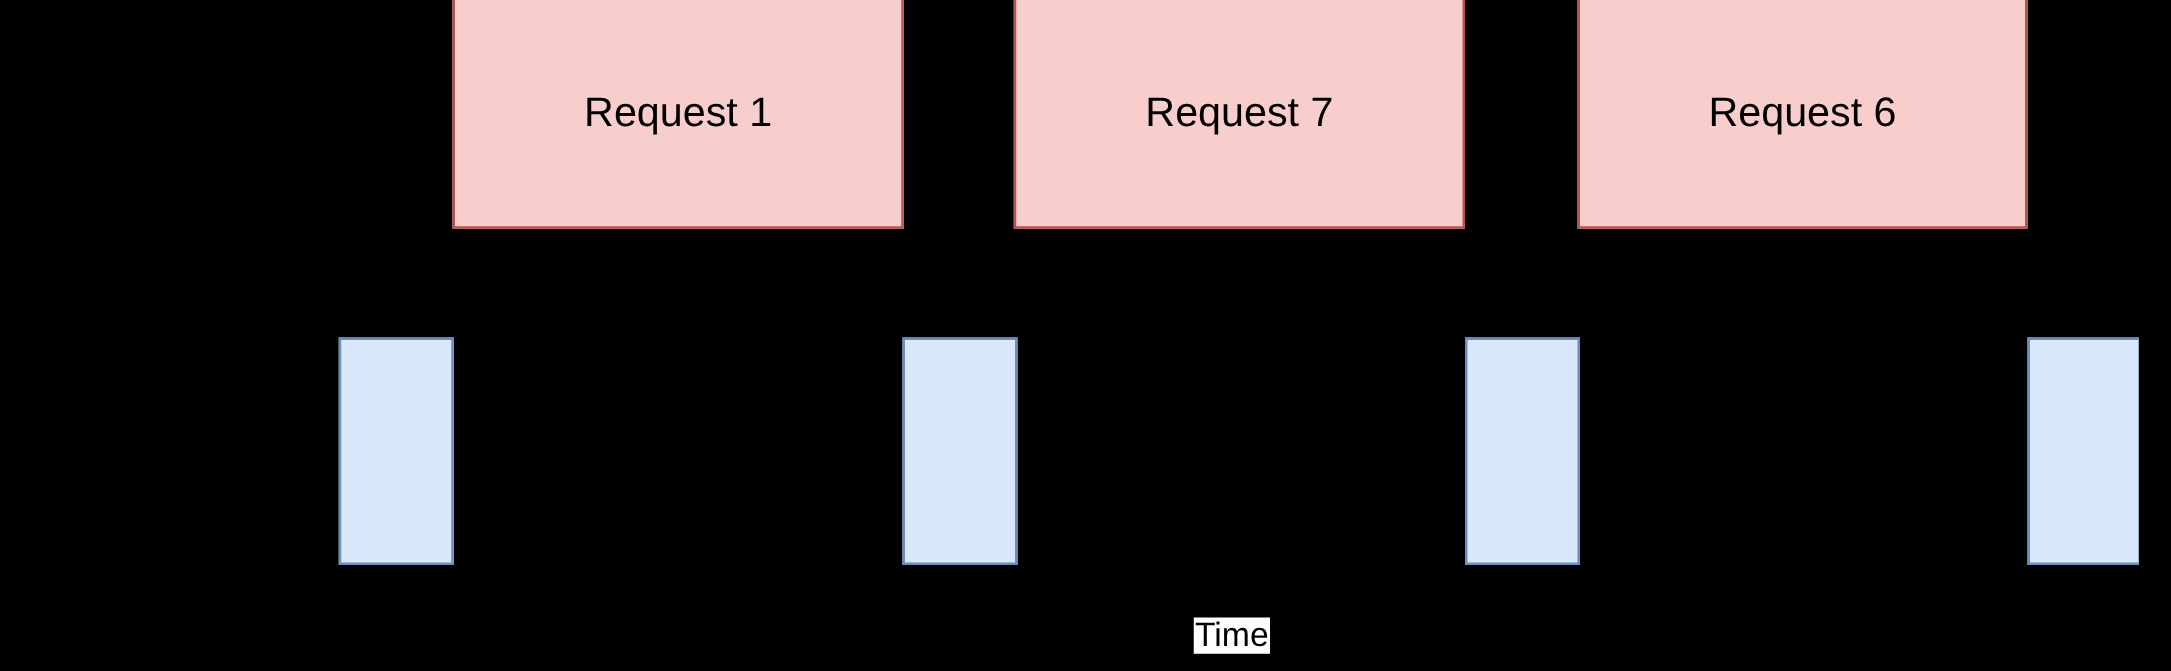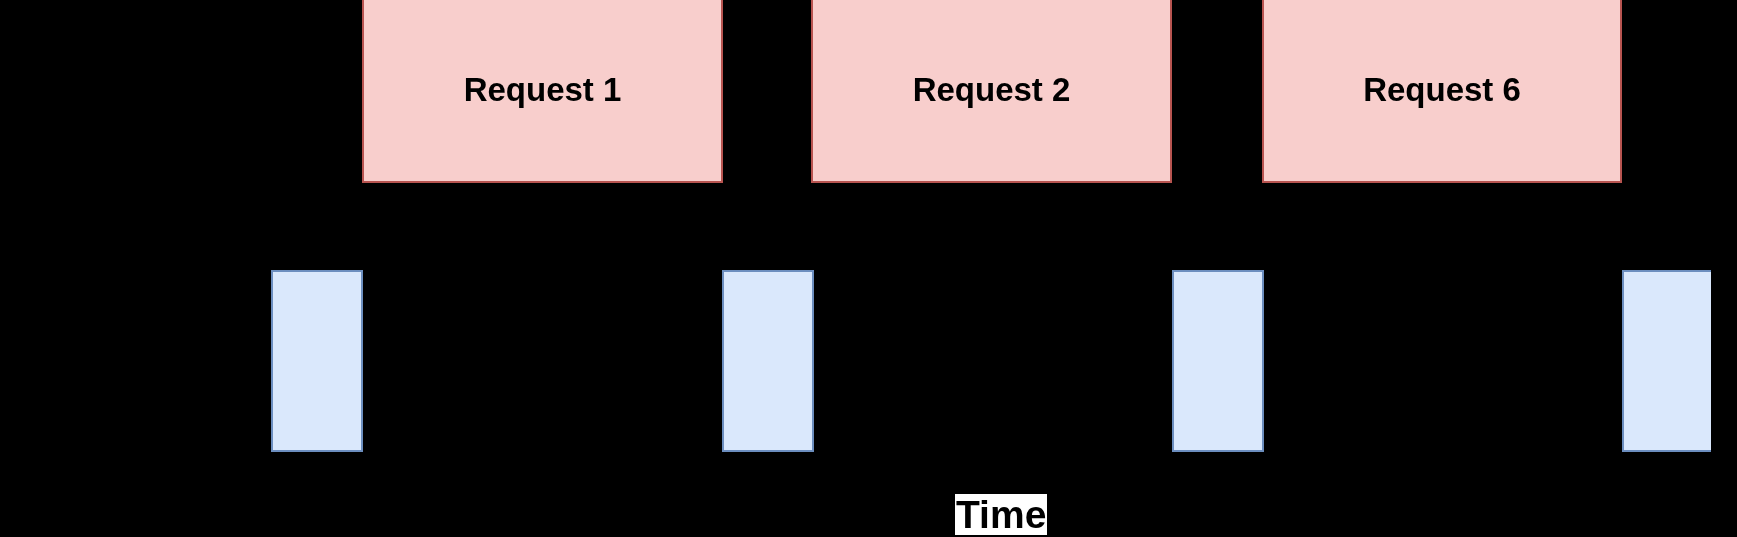--- a/index.html
+++ b/index.html
@@ -10,21 +10,20 @@
   }
   body {
     font-family: "Liberation Sans", sans-serif;
   }
   #canvas {
     position: relative;
     width: 1711px;
     height: 537px;
     background: #000000;
     overflow: hidden;
-    font-weight: bold;
   }
   .box {
     position: absolute;
     box-sizing: border-box;
     display: flex;
     align-items: center;
     justify-content: center;
   }
   .request-box {
     border: 2px solid #b85450;
@@ -38,39 +37,39 @@
     white-space: nowrap;
     text-align: center;
   }
   .tick-box {
     border: 2px solid #6c8ebf;
     background: #dae8fc;
   }
   .axis-label {
     position: absolute;
     font-family: "Liberation Sans", sans-serif;
-    font-size: 39px;
+    font-size: 27px;
     line-height: 1.06;
     color: #000000;
     background: #ffffff;
     white-space: nowrap;
     padding: 0 1px;
   }
 </style>
 </head>
 <body>
 
 <div id="canvas">
 
   <div class="box request-box" style="left:362px; top:-2px; width:361px; height:185px;">
     <span class="request-label">Request 1</span>
   </div>
 
   <div class="box request-box" style="left:811px; top:-2px; width:361px; height:185px;">
-    <span class="request-label">Request 2</span>
+    <span class="request-label">Request 7</span>
   </div>
 
   <div class="box request-box" style="left:1262px; top:-2px; width:360px; height:185px;">
     <span class="request-label">Request 6</span>
   </div>
 
   <div class="box tick-box" style="left:271px; top:270px; width:92px; height:182px;"></div>
 
   <div class="box tick-box" style="left:722px; top:270px; width:92px; height:182px;"></div>
 

